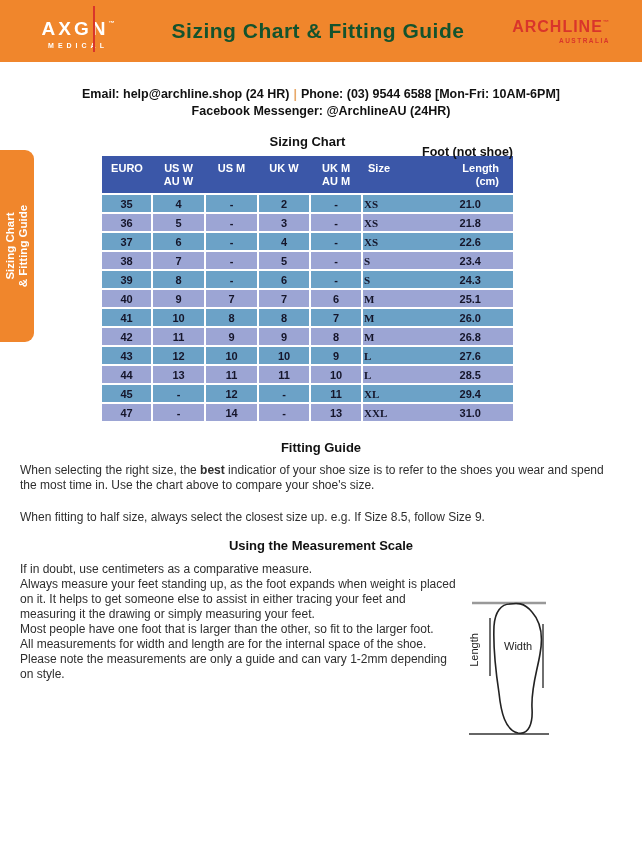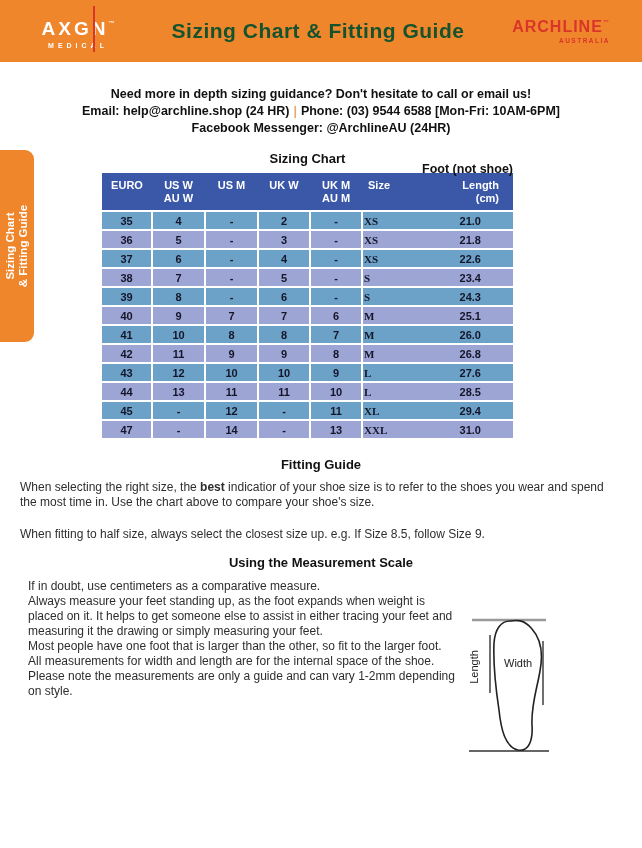--- a/index.html
+++ b/index.html
@@ -68,21 +68,21 @@
 
   
   .sec-heading { text-align:center; font-weight:bold; font-size:13px; color:#111; }
   .fitting-heading { margin-top:17px; }
   .para { font-size:12px; line-height:15px; color:#2e2e2e; margin:0 20px; }
   .p-first { margin-top:8px; }
   .p-half { margin-top:17px; }
   .measure-heading { margin-top:13px; }
 
   .measure-row { display:flex; margin-top:9px; }
-  .measure-left { width:456px; padding-left:28px; }
+  .measure-left { width:456px; padding-left:20px; }
   .measure-left .para { margin:0; }
   .p-doubt { margin-top:0; }
   .p-always { margin-top:16px; }
   .p-most { margin-top:14px; }
   .p-internal { margin-top:44px; }
   .p-note { margin-top:10px; }
   .measure-right { width:156px; margin-left:10px; }
   .foot-svg { margin-top:26px; display:block; }
 </style>
 </head>
@@ -94,21 +94,20 @@
     <div class="sub">MEDICAL</div>
   </div>
   <div class="header-title">Sizing Chart &amp; Fitting Guide</div>
   <div class="brand-right">
     <div class="word"><span>ARCHLINE</span><sup>™</sup></div>
     <div class="sub">AUSTRALIA</div>
   </div>
 </div>
 
 <div class="contact">
-  <div>Need more in depth sizing guidance? Don't hesitate to call or email us!</div>
   <div>
     <span>Email: help@archline.shop (24 HR)</span><span class="sep">|</span><span>Phone: (03) 9544 6588 [Mon-Fri: 10AM-6PM]</span>
   </div>
   <div>Facebook Messenger: @ArchlineAU (24HR)</div>
 </div>
 
 <div class="side-tab">
   <div class="side-tab-inner">
     <div>Sizing Chart</div>
     <div>&amp; Fitting Guide</div>

